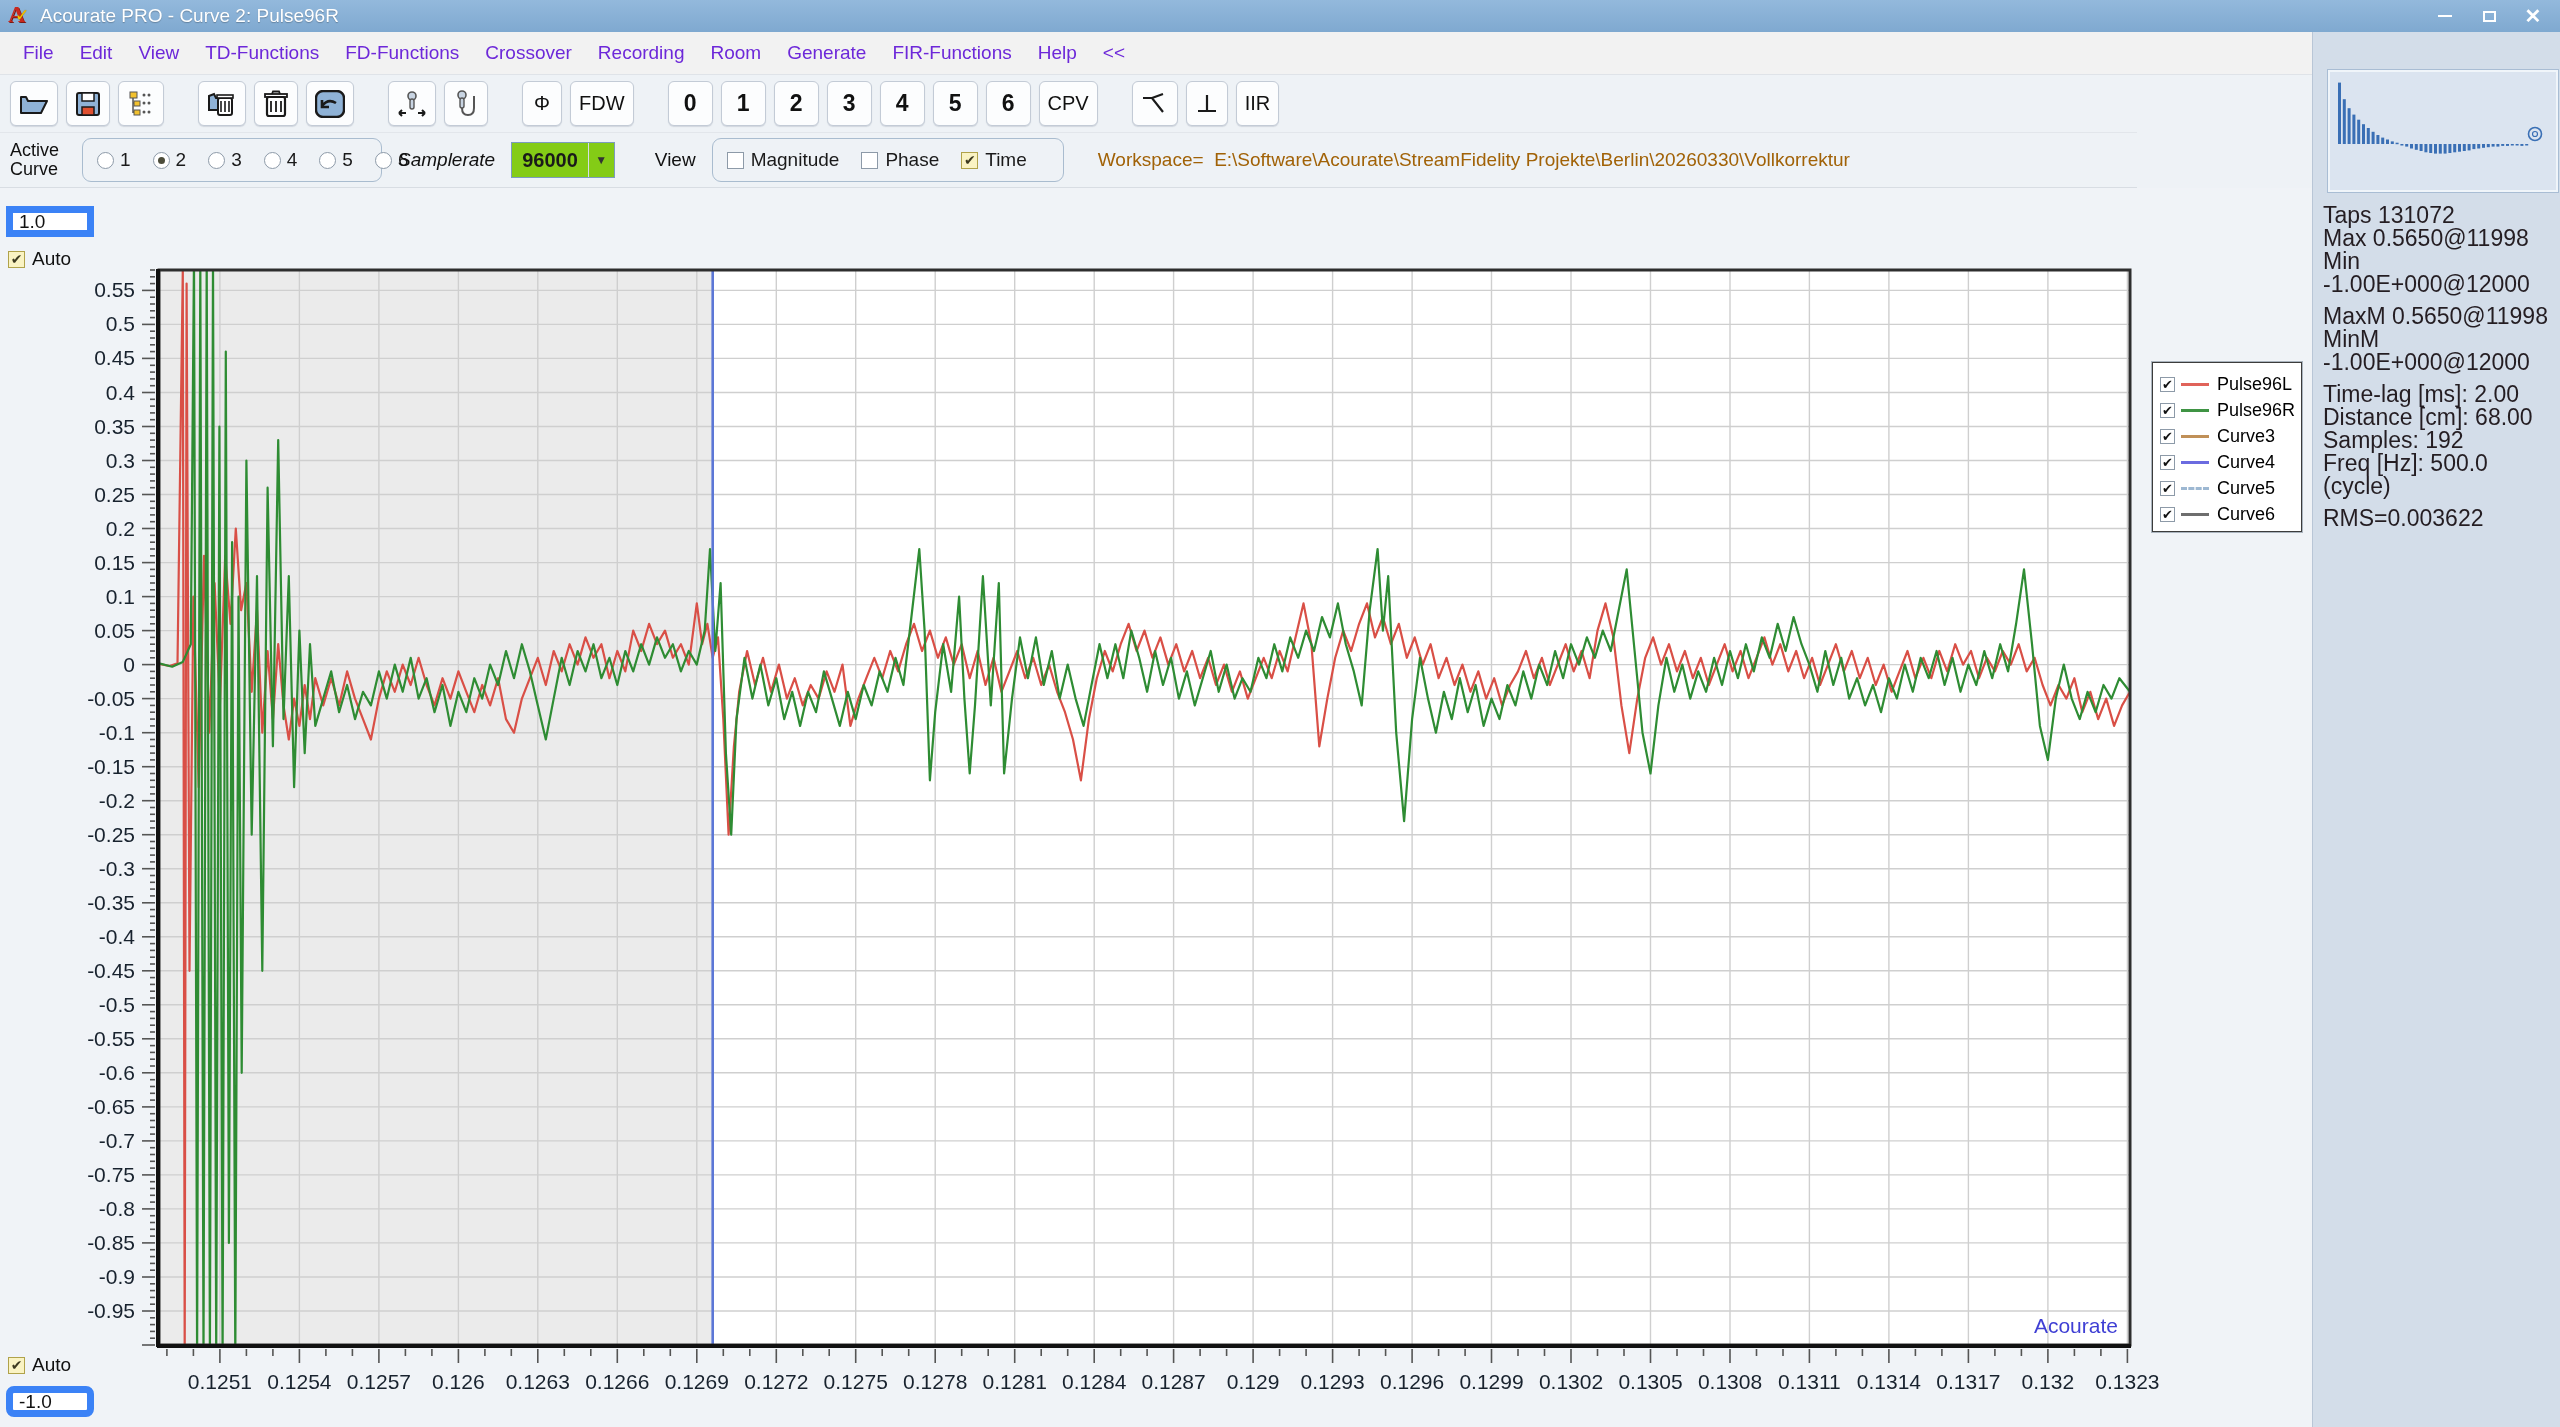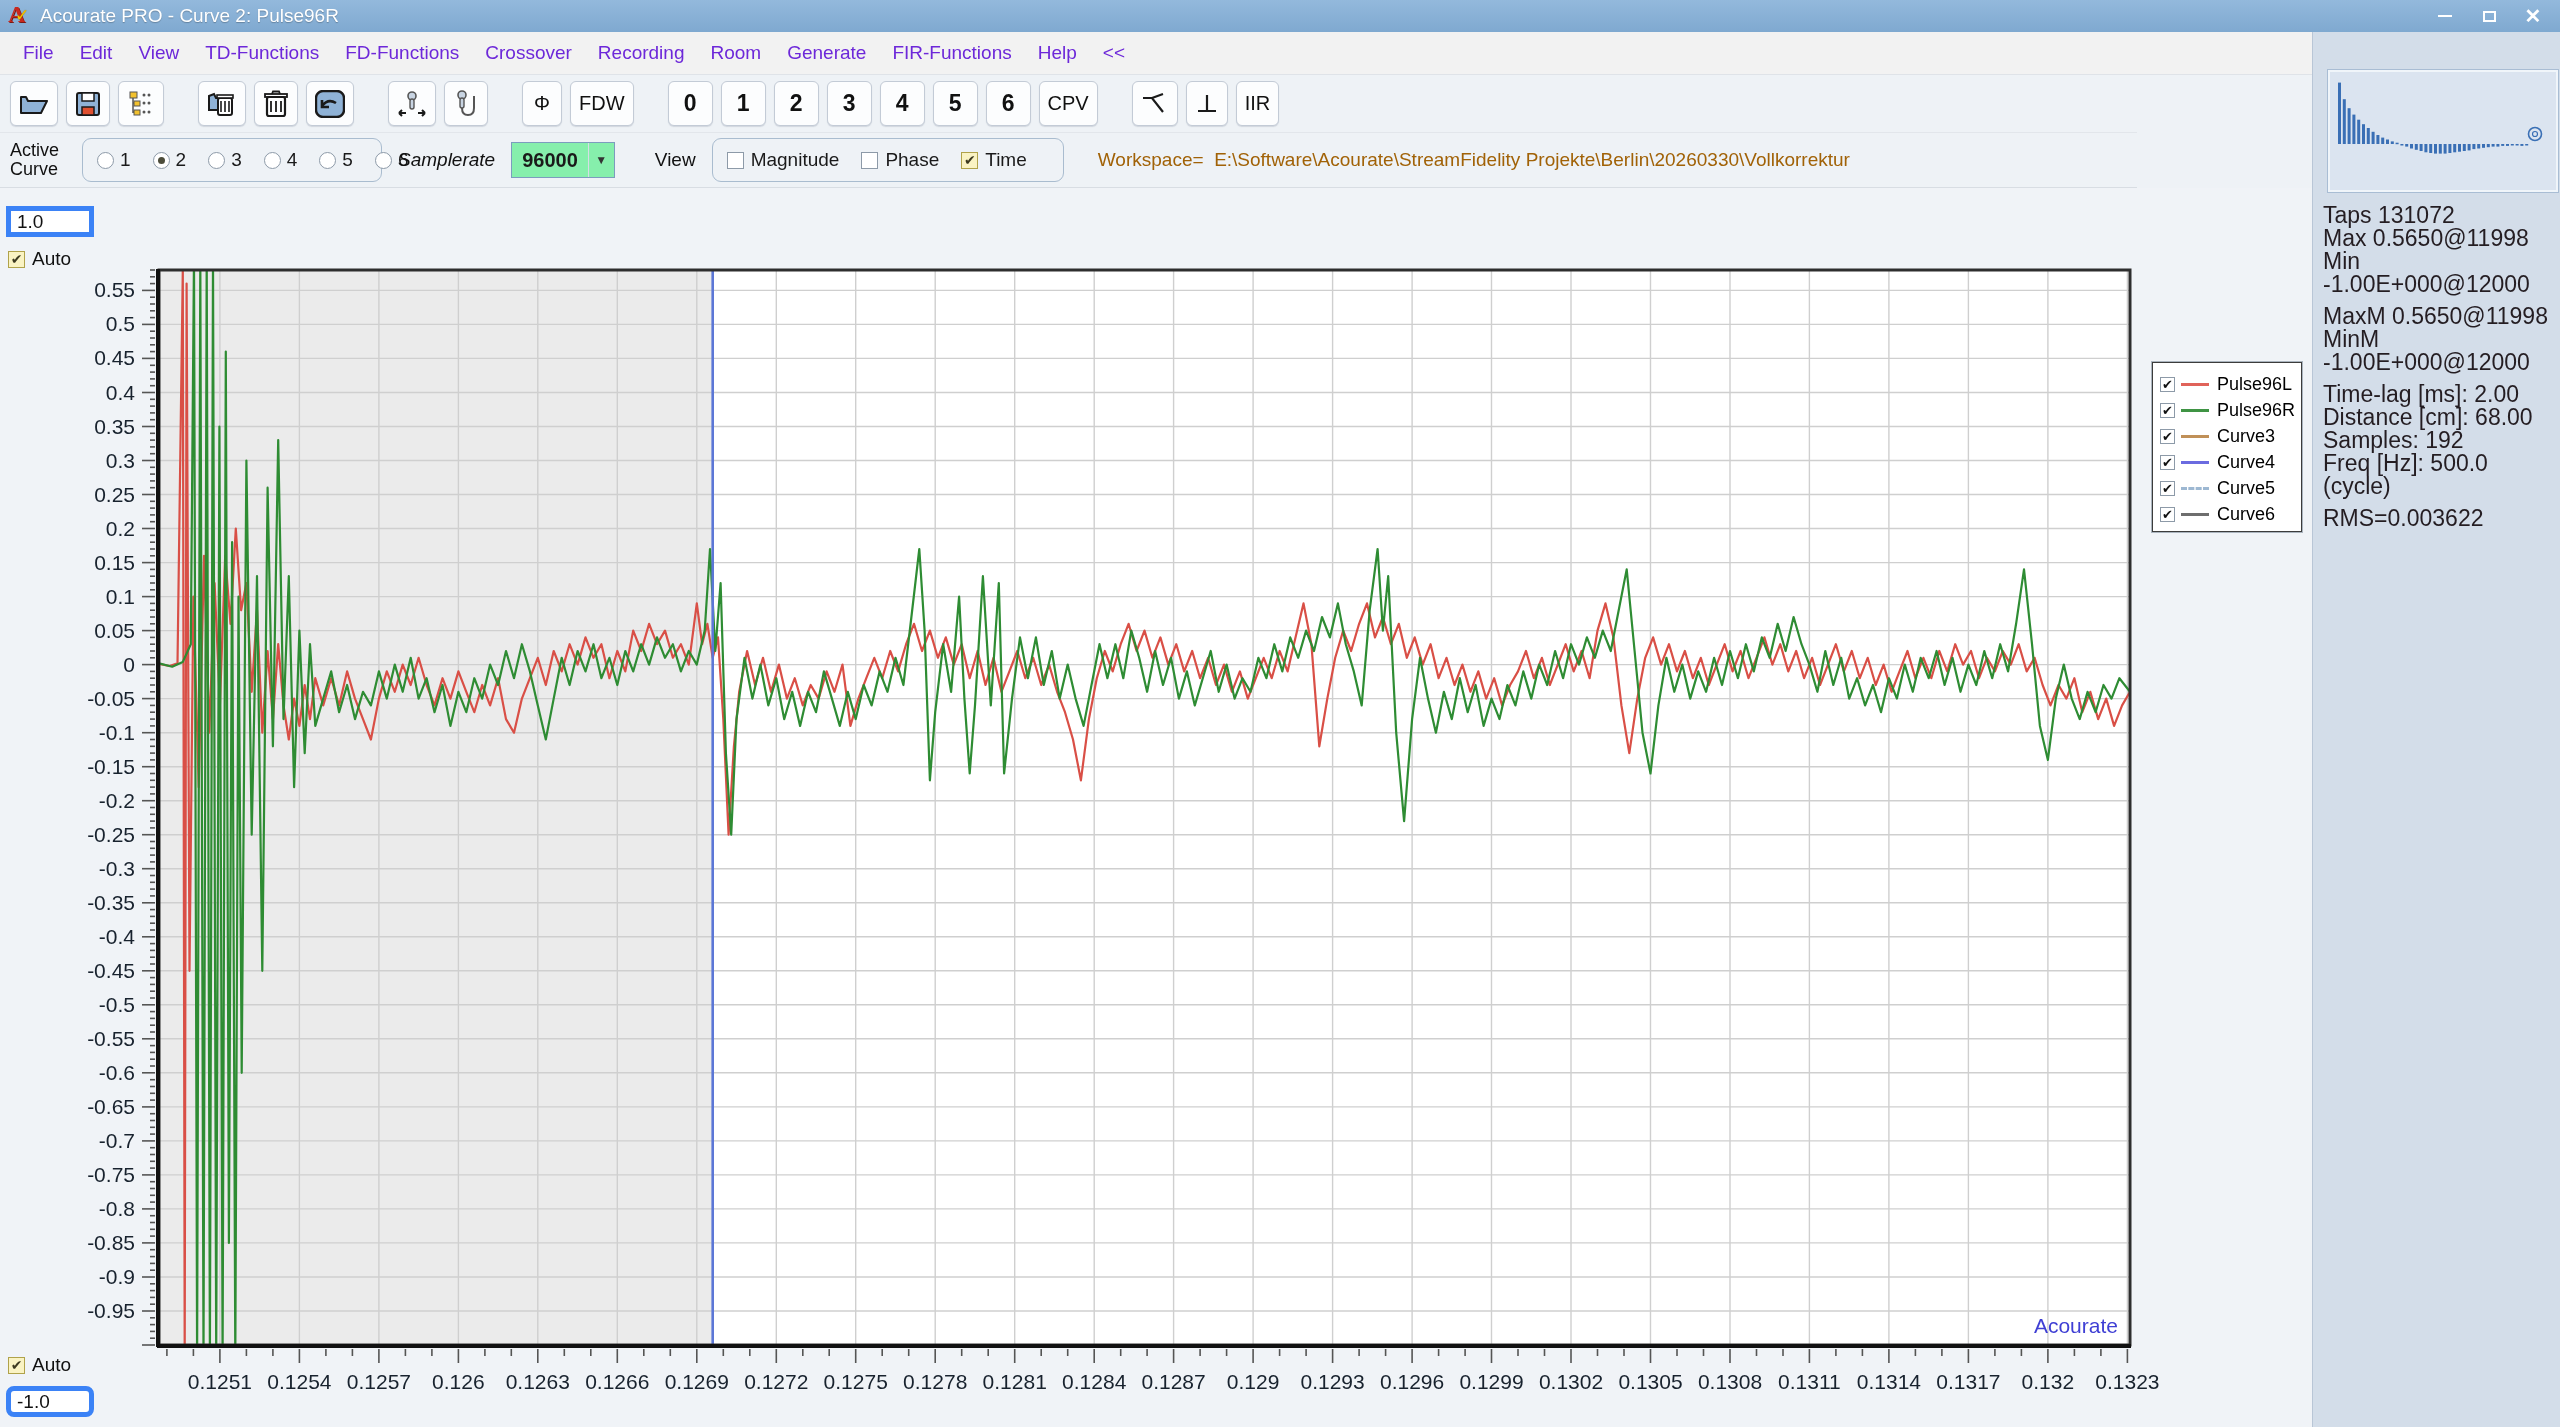--- a/index.html
+++ b/index.html
@@ -32,28 +32,28 @@
   
   .controlrow { position:absolute; left:0; top:132px; width:2137px; height:56px; background:#eef2f6; border-top:1px solid #e2e6eb; border-bottom:1px solid #d8dde3; display:flex; align-items:center; }
   .lbl2 { font-size:18px; line-height:19px; color:#111; margin-left:10px; }
   .groupbox { border:1px solid #a9bccf; border-radius:9px; background:#eef2f6; display:flex; align-items:center; height:44px; padding:0 14px; }
   .radio-item, .check-item { display:flex; align-items:center; margin-right:22px; font-size:19px; }
   .radio { width:17px; height:17px; border-radius:50%; border:1px solid #8d9aa8; background:#fff; margin-right:6px; position:relative; }
   .radio.sel::after { content:""; position:absolute; left:4px; top:4px; width:7px; height:7px; border-radius:50%; background:#4c4c3a; }
   .cb { width:17px; height:17px; border:1px solid #8d9aa8; background:#fff; margin-right:7px; display:flex; align-items:center; justify-content:center; font-size:14px; color:#3d3a20; }
   .cb.on { background:#faf3c3; border-color:#b0a24a; }
   .field-label { font-size:19px; color:#111; }
-  .dropdown { display:flex; align-items:center; height:36px; border:1px solid #7c9cbe; background:#86efac; }
+  .dropdown { display:flex; align-items:center; height:36px; border:1px solid #7c9cbe; background:#84cc16; }
   .dropdown .val { font-size:20px; font-weight:bold; padding:0 10px; min-width:72px; }
   .dropdown .arrow { width:26px; height:100%; display:flex; align-items:center; justify-content:center; font-size:12px; color:#333; border-left:1px solid #d5dde6; }
   .workspace { font-size:19px; color:#a16207; margin-left:34px; white-space:nowrap; }
 
   
   .main { position:absolute; left:0; top:188px; width:2312px; height:1239px; background:#f0f3f7; }
-  .axis-input { position:absolute; width:88px; height:31px; border:5px solid #3b82f6; background:#fff; font:19px "Liberation Sans",sans-serif; padding:0 6px; color:#111; }
+  .axis-input { position:absolute; width:88px; height:31px; border:7px solid #3b82f6; background:#fff; font:19px "Liberation Sans",sans-serif; padding:0 6px; color:#111; }
   .auto-row { position:absolute; display:flex; align-items:center; font-size:19px; color:#111; }
 
   
   .legend { position:absolute; left:2152px; top:362px; width:150px; background:#fff; border:1px solid #3c3c3c; outline:1px solid #aab4be; padding:8px 6px 4px 7px; }
   .legend-row { display:flex; align-items:center; height:26px; }
   .legend-row .cb { width:15px; height:15px; margin-right:6px; font-size:13px; color:#111; }
   .legend-swatch { width:28px; height:0; border-top-style:solid; border-top-width:3px; margin-right:8px; }
   .legend-label { font-size:18px; color:#000000; }
 
   

